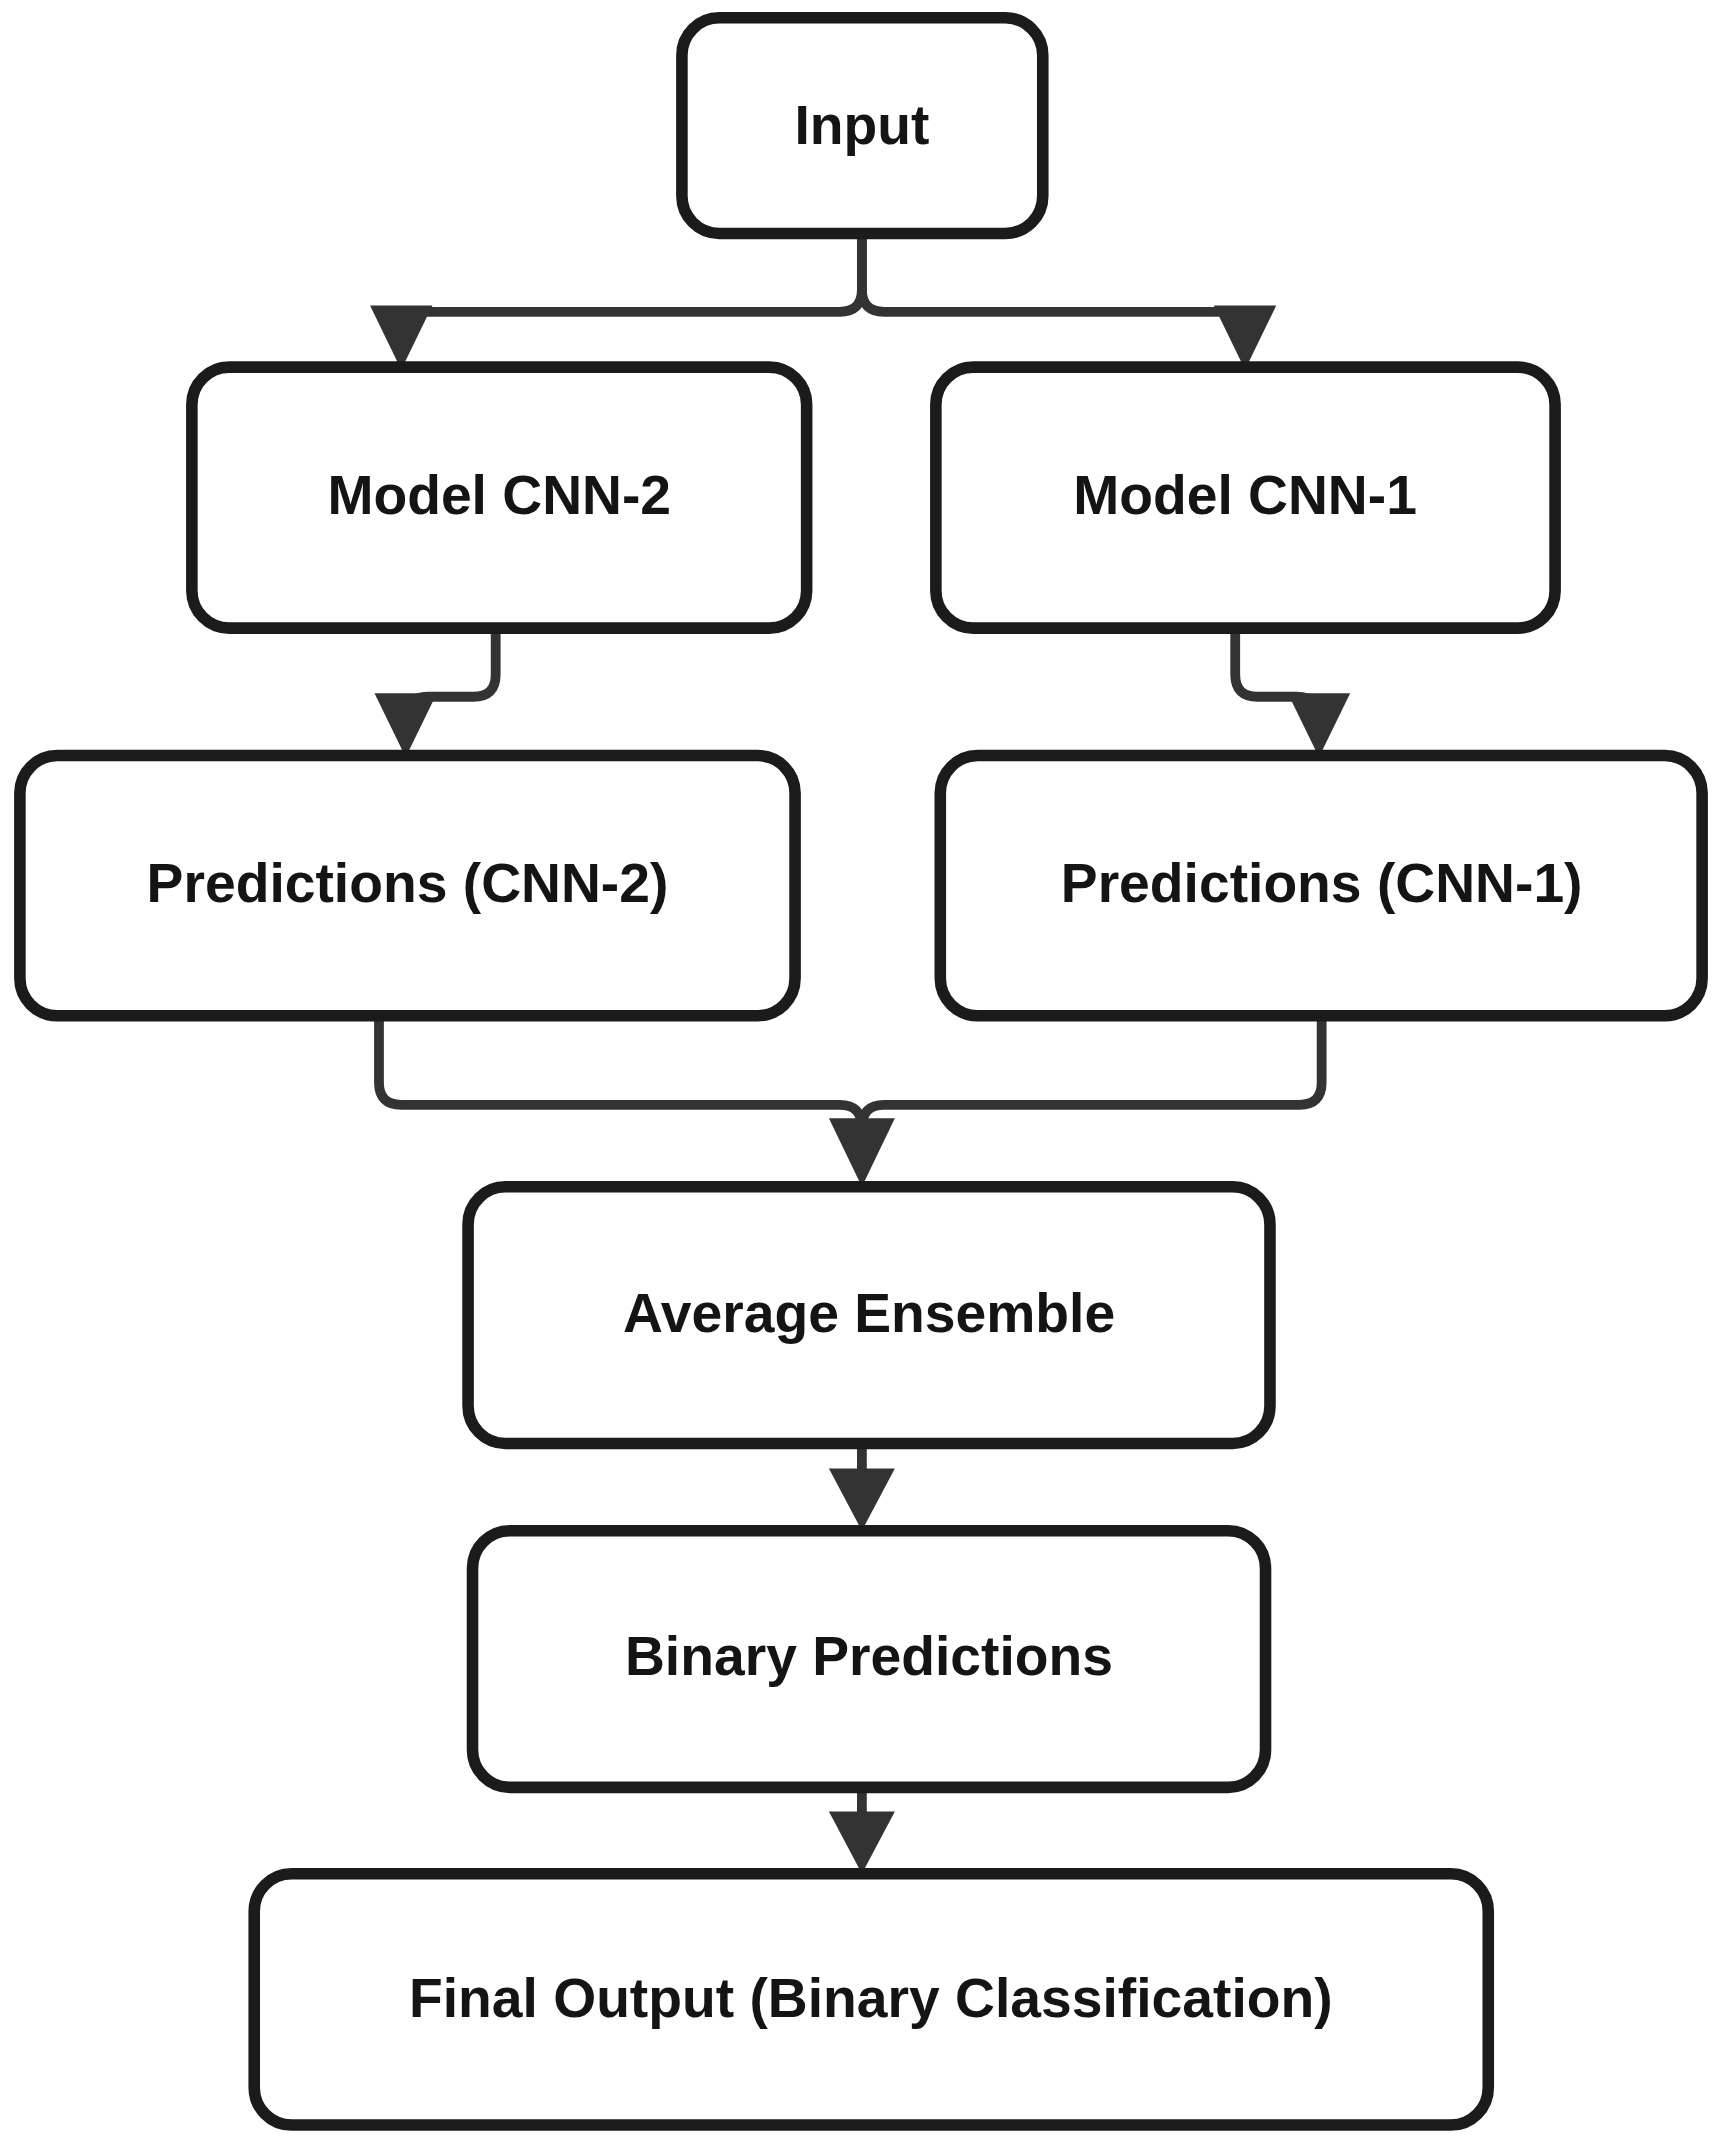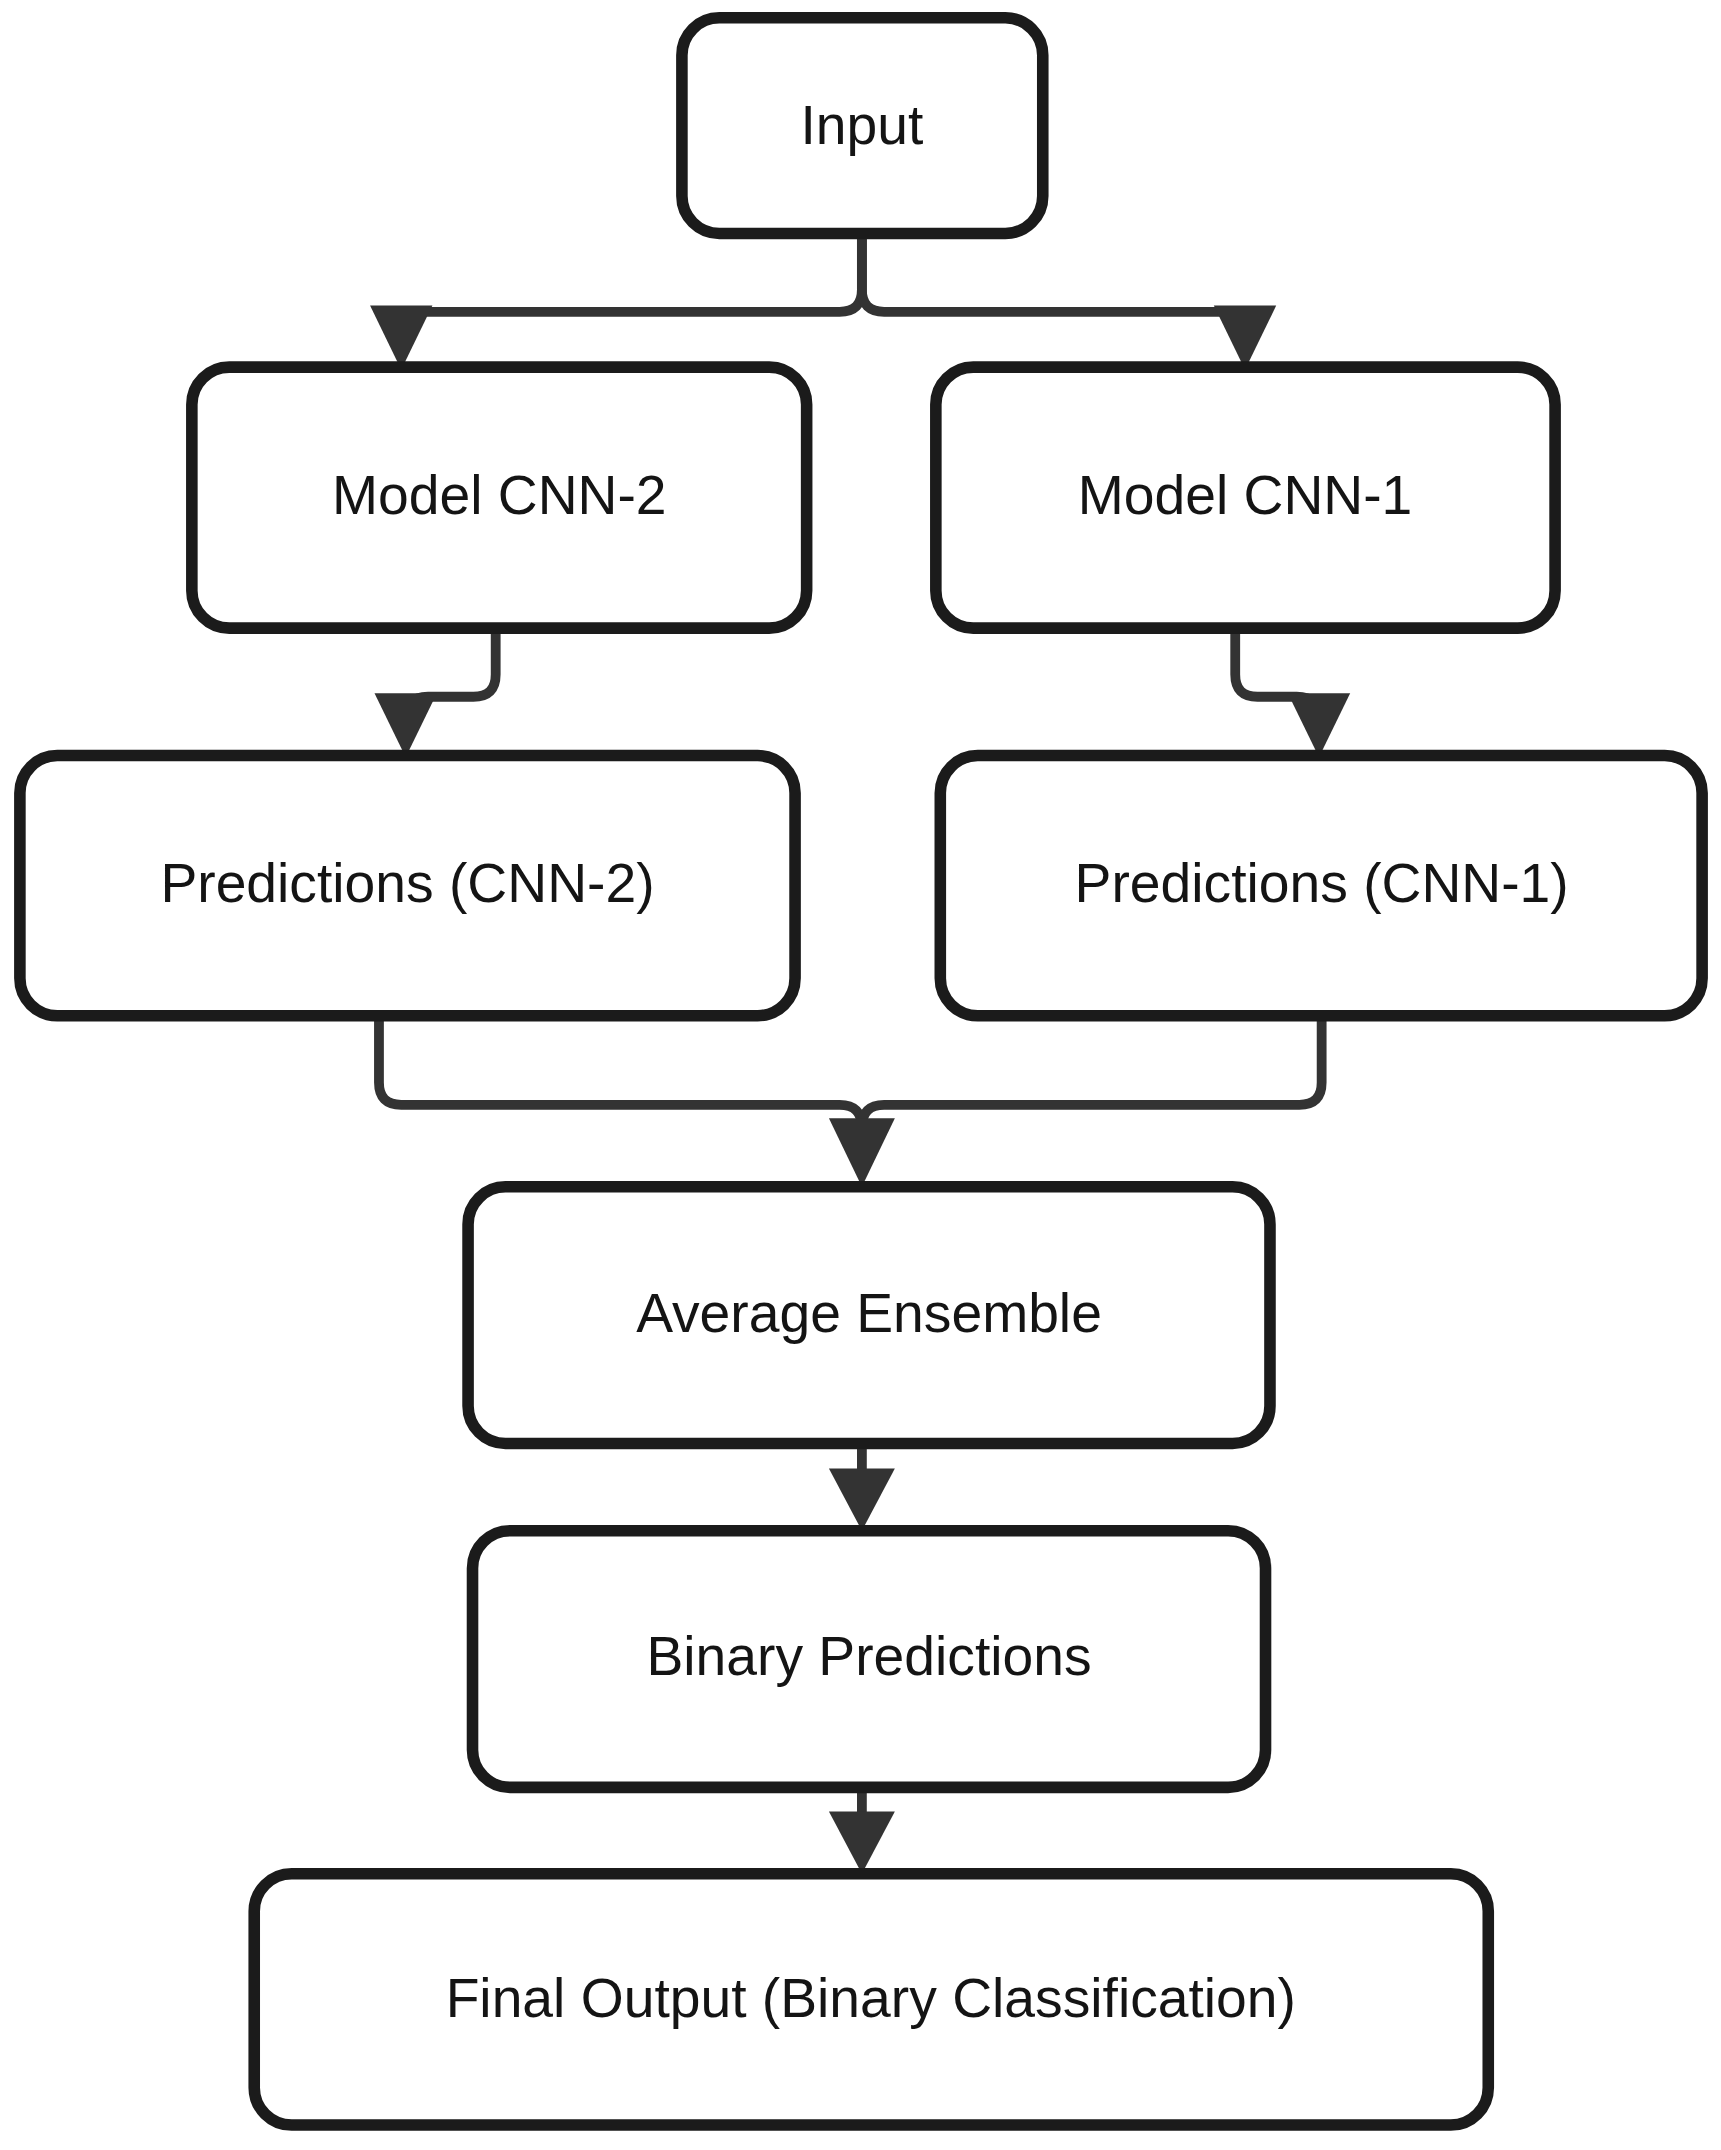--- a/index.html
+++ b/index.html
@@ -10,20 +10,21 @@
   }
   body {
     font-family: "Liberation Sans", sans-serif;
   }
   #diagram-root {
     position: relative;
     width: 1722px;
     height: 2150px;
     background: #ffffff;
     overflow: hidden;
+    font-weight: bold;
   }
   svg#flowchart {
     display: block;
     width: 1722px;
     height: 2150px;
   }
   .node-rect {
     fill: #ffffff;
     stroke: #1b1b1b;
     stroke-width: 13;

